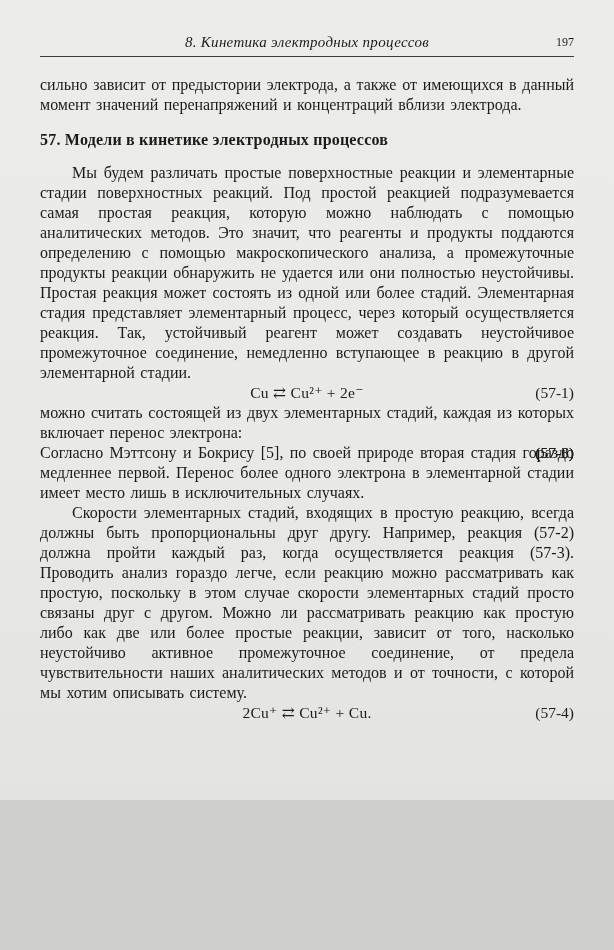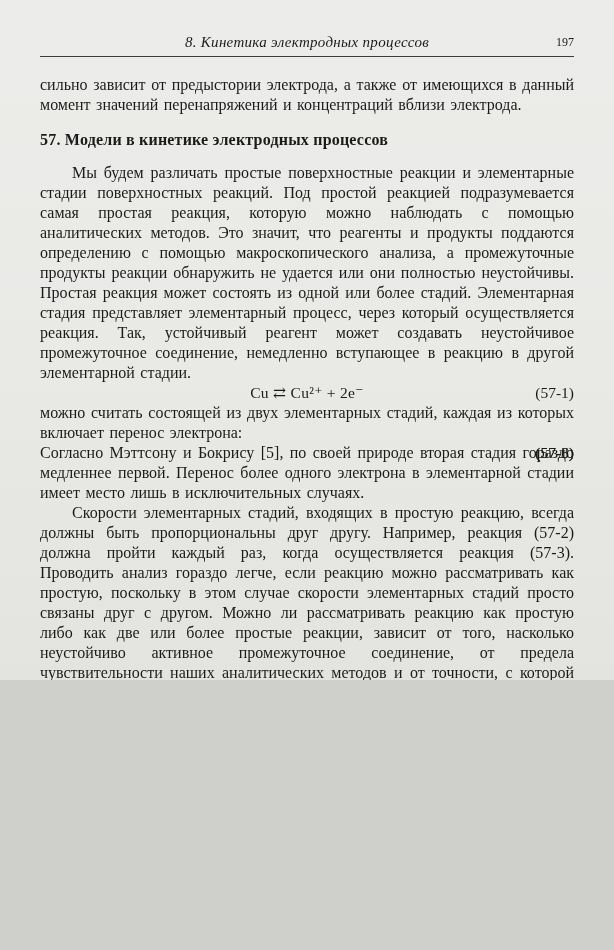--- a/index.html
+++ b/index.html
@@ -3,21 +3,21 @@
 <meta charset="utf-8">
 <style>
   html, body {
     margin: 0;
     padding: 0;
     background: #cfcfcb;
   }
   .page {
     position: relative;
     width: 614px;
-    height: 680px;
+    height: 800px;
     margin: 0 auto;
     box-sizing: border-box;
     padding: 32px 40px 0 40px;
     background: linear-gradient(180deg, #ecedea 0%, #e9eae6 55%, #e3e4e0 100%);
     font-family: "Liberation Serif", "DejaVu Serif", serif;
     color: #1b1b1b;
     font-size: 16px;
     line-height: 20px;
     overflow: hidden;
   }

